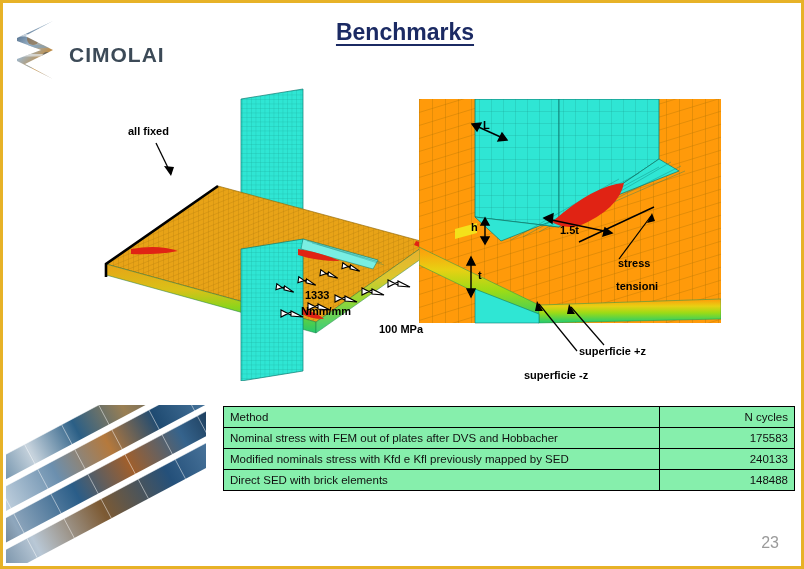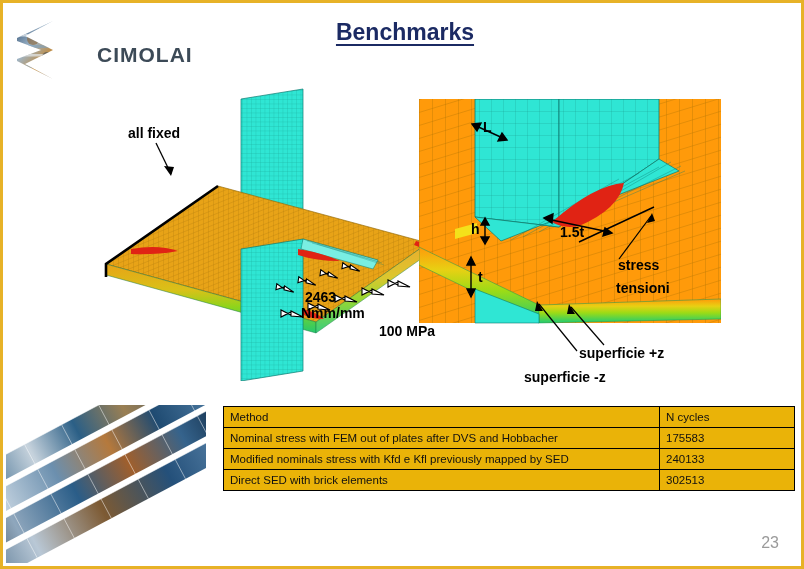--- a/index.html
+++ b/index.html
@@ -4,40 +4,40 @@
 <style>
   html,body{margin:0;padding:0;background:#fff;}
   body{width:804px;height:569px;font-family:"Liberation Sans",sans-serif;}
   #slide{position:relative;width:804px;height:569px;box-sizing:border-box;
          border:3px solid #e7b227;background:#ffffff;overflow:hidden;}
 
   
   #logo{position:absolute;left:10px;top:18px;width:180px;height:60px;}
   #logo .mark{position:absolute;left:2px;top:0;width:55px;height:58px;}
   #logo .word{position:absolute;left:56px;top:22px;font-size:21px;font-weight:bold;
-              letter-spacing:1px;color:#3c4a57;margin-left:28px;}
+              letter-spacing:1px;color:#3c4a57;}
 
   
   #title{position:absolute;left:0;top:16px;width:804px;text-align:center;
          font-size:23px;font-weight:bold;color:#1b2a63;
          text-decoration:underline;text-underline-offset:4px;}
 
   
   .fig{position:absolute;}
   #fig-left{left:95px;top:78px;width:330px;height:300px;}
   #fig-right{left:416px;top:96px;width:302px;height:256px;}
 
-  .lbl{position:absolute;font-size:14px;font-weight:bold;color:#000;
+  .lbl{position:absolute;font-size:11px;font-weight:bold;color:#000;
        line-height:1.25;white-space:nowrap;}
 
   
   #tbl{position:absolute;left:220px;top:403px;width:572px;border-collapse:collapse;
-       font-size:11.5px;color:#111;background:#eab308;}
+       font-size:11.5px;color:#111;background:#86efac;}
   #tbl td{border:1px solid #000;padding:3px 6px;height:14px;}
-  #tbl td.num{text-align:left;width:122px;}
+  #tbl td.num{text-align:right;width:122px;}
   #tbl tr.bold td{font-weight:normal;}
 
   
   #strip{position:absolute;left:3px;bottom:3px;width:200px;height:158px;overflow:hidden;}
 
   
   #pageno{position:absolute;right:22px;bottom:14px;font-size:16px;color:#9a9a9a;}
 </style>
 </head>
 <body>
@@ -137,21 +137,21 @@
         <path d="M262,189 l-10,-5 l0,3 l-8,-4 l0,6 l8,-4 l0,3 z" transform="rotate(8 253,188)"></path>
         <path d="M205,236 l-12,-6 l0,4 l-10,-5 l0,7 l10,-5 l0,4 z"></path>
         <path d="M232,229 l-12,-6 l0,4 l-10,-5 l0,7 l10,-5 l0,4 z"></path>
         <path d="M259,221 l-12,-6 l0,4 l-10,-5 l0,7 l10,-5 l0,4 z"></path>
         <path d="M286,214 l-12,-6 l0,4 l-10,-5 l0,7 l10,-5 l0,4 z"></path>
         <path d="M312,206 l-12,-6 l0,4 l-10,-5 l0,7 l10,-5 l0,4 z"></path>
       </g>
     </svg>
 
     <span class="lbl" style="left:30px;top:44px">all fixed</span>
-    <span class="lbl" style="left:207px;top:208px">2463</span>
+    <span class="lbl" style="left:207px;top:208px">1333</span>
     <span class="lbl" style="left:203px;top:224px">Nmm/mm</span>
     <span class="lbl" style="left:281px;top:242px">100 MPa</span>
   </div>
 
   <div class="fig" id="fig-right">
     <svg width="302" height="256" viewBox="0 0 302 256">
       <defs>
         <pattern id="mshB" width="13" height="13" patternUnits="userSpaceOnUse" patternTransform="skewY(-17)">
           <path d="M0 0 H13 M0 0 V13" stroke="#7d5a00" stroke-width=".7" opacity=".6"></path>
         </pattern>
@@ -250,21 +250,21 @@
       <tr>
         <td>Nominal stress with FEM out of plates after DVS and Hobbacher</td>
         <td class="num">175583</td>
       </tr>
       <tr class="bold">
         <td>Modified nominals stress  with Kfd e Kfl previously mapped by SED</td>
         <td class="num">240133</td>
       </tr>
       <tr>
         <td>Direct SED with brick elements</td>
-        <td class="num">302513</td>
+        <td class="num">148488</td>
       </tr>
     </tbody>
   </table>
 
   <div id="strip">
     <svg width="200" height="158" viewBox="0 0 200 158">
       <defs>
         <linearGradient id="g1" x1="0" y1="0" x2="1" y2="0">
           <stop offset="0%" stop-color="#7b8b4a"></stop>
             <stop offset="18%" stop-color="#3d6b8e"></stop>

